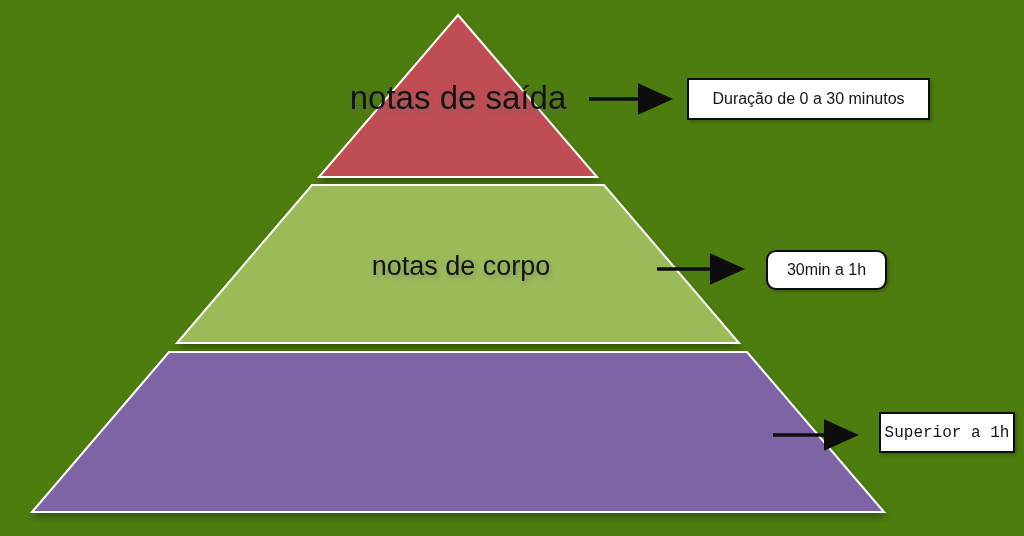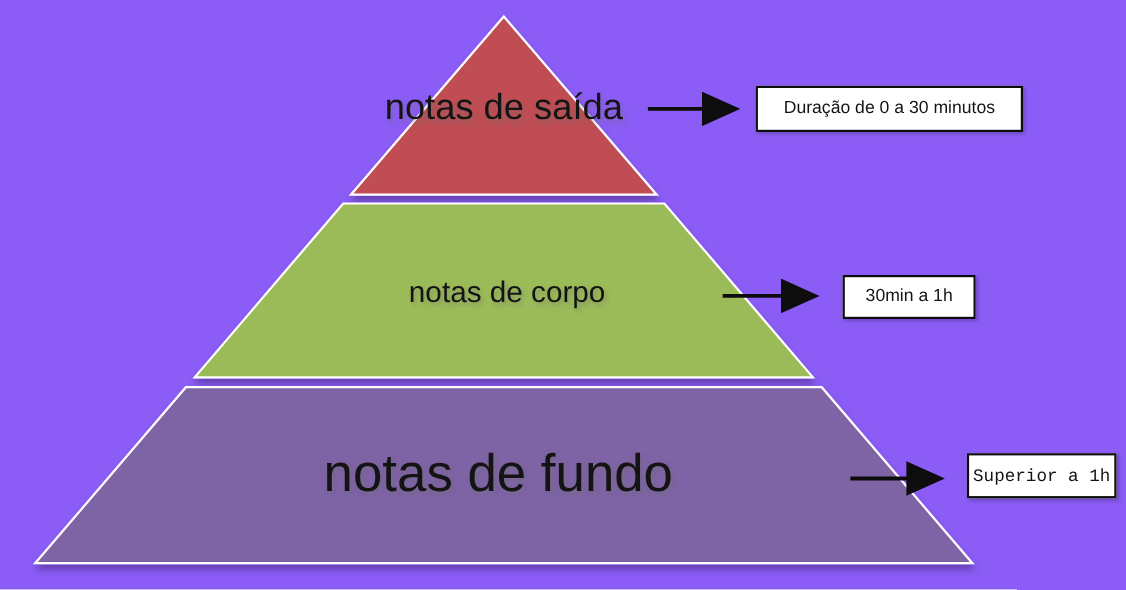--- a/index.html
+++ b/index.html
@@ -5,21 +5,21 @@
   html, body {
     margin: 0;
     padding: 0;
     background: #ffffff;
     font-family: "Liberation Sans", sans-serif;
   }
   .stage {
     position: relative;
     width: 1024px;
     height: 536px;
-    background: #8b5cf6;
+    background: #4d7c0f;
     overflow: hidden;
   }
   .stage svg {
     position: absolute;
     left: 0;
     top: 0;
   }
   .level-label {
     position: absolute;
     transform: translate(-50%, -50%);
@@ -38,21 +38,21 @@
     border: 2.5px solid #0d0d0d;
     box-shadow: 2px 2px 3px rgba(0,0,0,0.22);
     display: flex;
     align-items: center;
     justify-content: center;
     font-size: 16px;
     color: #141414;
     white-space: nowrap;
   }
   .box-top    { left: 687px; top: 78px;  width: 243px; height: 42px; }
-  .box-middle { left: 766px; top: 250px; width: 121px; height: 40px; }
+  .box-middle { left: 766px; top: 250px; width: 121px; height: 40px; border-radius: 10px; }
   .box-bottom { left: 879px; top: 412px; width: 136px; height: 41px; font-family: Liberation Mono, monospace; }
 </style>
 </head>
 <body>
 
 <div class="stage">
 
   <svg width="1024" height="536" viewBox="0 0 1024 536">
     <defs>
       <filter id="softShadow" x="-20%" y="-20%" width="140%" height="140%">
@@ -71,21 +71,20 @@
 
     <line x1="589" y1="99" x2="666" y2="99" stroke="#0d0d0d" stroke-width="3.5" marker-end="url(#arrowHead)"></line>
     <line x1="657" y1="269" x2="738" y2="269" stroke="#0d0d0d" stroke-width="3.5" marker-end="url(#arrowHead)"></line>
     <line x1="773" y1="435" x2="852" y2="435" stroke="#0d0d0d" stroke-width="3.5" marker-end="url(#arrowHead)"></line>
   </svg>
 
   <div class="level-label label-top" style="left:458px; top:97px;">notas de saída</div>
 
   <div class="level-label label-middle" style="left:461px; top:266px;">notas de corpo</div>
 
-  <div class="level-label label-bottom" style="left:453px; top:431px;">notas de fundo</div>
 
   <div class="duration-box box-top">
     <span>Duração de 0 a 30 minutos</span>
   </div>
 
   <div class="duration-box box-middle">
     <span>30min a 1h</span>
   </div>
 
   <div class="duration-box box-bottom">

